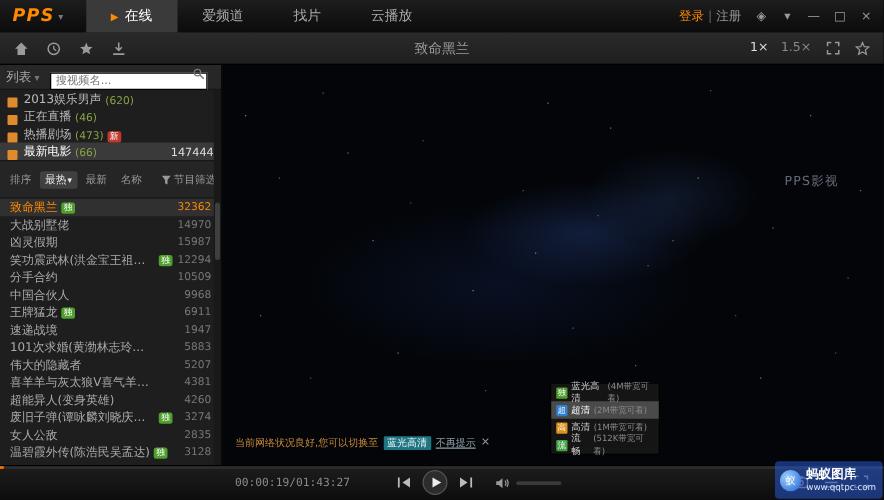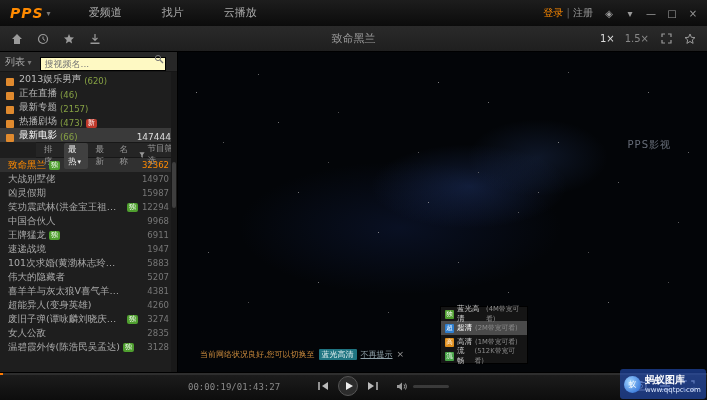--- a/index.html
+++ b/index.html
@@ -33,30 +33,30 @@
   .speed { font-size:10px; color:#888; cursor:pointer; }
   .speed.sel { color:#ddd; }
 
   
   .sidebar { position:absolute; top:52px; left:0; width:178px; bottom:28px;
     background:#1e1e1e; border-right:1px solid #000; overflow:hidden; }
   .search-row { height:20px; display:flex; align-items:center; padding:0 5px; background:#272727; border-bottom:1px solid #161616; }
   .list-label { font-size:10px; color:#aaa; cursor:pointer; }
   .list-label::after { content:" ▾"; font-size:8px; color:#777; }
   .search-wrap { position:relative; flex:1; margin-left:8px; margin-right:6px; }
-  .search-input { width:100%; height:14px; background:#fef9c3; border:1px solid #000;
+  .search-input { width:100%; height:14px; background:#ffffff; border:1px solid #000;
     color:#888; font-size:9px; padding:0 14px 0 4px; font-family:"DejaVu Sans",sans-serif; }
   .search-icon { position:absolute; right:2px; top:2px; }
   .cat-row { height:14px; display:flex; align-items:flex-end; padding:0 6px; font-size:9.5px; color:#bbb; cursor:pointer; }
   .cat-row.selected { background:#3a3a3a; color:#fff; }
   .cat-icon { width:8px; height:8px; background:#e08a2e; border-radius:1px; margin-right:5px; flex:none; }
   .cat-count { color:#86a144; margin-left:3px; font-size:8.5px; }
   .cat-badge { background:#c0392b; color:#fff; font-size:7px; padding:0 2px; border-radius:2px; margin-left:3px; line-height:9px; }
   .cat-total { margin-left:auto; color:#ddd; font-size:9px; }
-  .filter-row { height:16px; background:#252525; display:flex; align-items:flex-start; padding:0 4px; gap:3px; border-top:1px solid #171717; border-bottom:1px solid #171717;margin-left:36px; }
+  .filter-row { height:31px; background:#252525; display:flex; align-items:center; padding:0 4px; gap:3px; border-top:1px solid #171717; border-bottom:1px solid #171717; }
   .ftab { font-size:8.5px; color:#999; padding:1px 4px; cursor:pointer; border-radius:2px; }
   .ftab.active { background:#404040; color:#eee; }
   .ftab.active::after { content:"▾"; font-size:7px; margin-left:1px; }
   .filter-right { margin-left:auto; font-size:8.5px; color:#999; cursor:pointer; display:flex; align-items:center; gap:2px; }
   .movie-row { height:14px; display:flex; align-items:center; padding:0 8px 0 8px; font-size:9.5px; color:#aaa; cursor:pointer; }
   .movie-row.active { background:#303030; }
   .movie-row.active .m-name, .movie-row.active .m-count { color:#ff8a00; }
   .m-name { white-space:nowrap; overflow:hidden; text-overflow:ellipsis; max-width:116px; }
   .m-badge { background:#4f9f2f; color:#fff; font-size:7px; padding:0 2px; border-radius:2px; margin-left:3px; line-height:9px; flex:none; }
   .m-count { margin-left:auto; color:#777; font-size:8.5px; flex:none; }
@@ -74,21 +74,21 @@
     box-shadow: 18px 40px #aaa, 45px 90px #777, 80px 22px #888, 120px 140px #999,
       160px 60px #666, 200px 180px #aaa, 240px 100px #777, 280px 210px #888,
       310px 50px #999, 340px 160px #777, 380px 90px #aaa, 410px 200px #666,
       440px 130px #888, 470px 40px #999, 500px 170px #777, 30px 200px #888,
       70px 250px #666, 140px 230px #999, 210px 260px #777, 260px 30px #aaa,
       330px 240px #888, 390px 20px #777, 430px 250px #999, 490px 230px #666,
       510px 100px #888, 100px 70px #999, 150px 110px #666, 250px 150px #aaa,
       300px 120px #777, 360px 140px #888; }
   .pps-watermark { position:absolute; top:86px; right:36px; color:rgba(200,210,230,.5); font-size:10px; letter-spacing:1px; }
 
-  .net-notice { position:absolute; left:22px; bottom:12px; display:flex; align-items:flex-start; gap:4px; font-size:8px; color:#c8893c; }
+  .net-notice { position:absolute; left:10px; bottom:12px; display:flex; align-items:flex-start; gap:4px; font-size:8px; color:#c8893c; }
   .notice-action { background:#1f7582; color:#e8f4f4; padding:0 3px; line-height:11px; border-radius:1px; cursor:pointer; }
   .notice-dismiss { color:#8fa0a8; text-decoration:underline; cursor:pointer; }
   .notice-close { color:#999; cursor:pointer; font-size:9px; }
 
   .quality-menu { position:absolute; left:262px; bottom:8px; width:88px;
     background:rgba(22,22,22,.94); border:1px solid #000; }
   .q-row { height:14px; display:flex; align-items:center; padding:0 4px; gap:3px; font-size:7.5px; color:#ccc; cursor:pointer; }
   .q-row.selected { background:#4a4a4a; color:#fff; }
   .q-badge { width:9px; height:9px; line-height:9px; text-align:center; color:#fff; font-size:6.5px; border-radius:1px; flex:none; }
   .q-note { color:#8a8a8a; font-size:6.8px; }
@@ -124,20 +124,21 @@
 </style>
 </head>
 <body>
 
 <div class="app">
 
   <div class="titlebar">
     <span class="logo">PPS</span>
     <span class="logo-caret">▾</span>
     <div class="nav-tabs" id="nav-tabs">
+        <div class="nav-tab active">在线</div>
         <div class="nav-tab">爱频道</div>
         <div class="nav-tab">找片</div>
         <div class="nav-tab">云播放</div>
       </div>
     <div class="tb-right">
       <span class="login-box">
         <span class="login">登录</span>
         <span>|</span>
         <span class="reg">注册</span>
       </span>
@@ -212,25 +213,20 @@
           <span>2013娱乐男声</span>
           <span class="cat-count">(620)</span>
         </div>
         <div class="cat-row">
           <span class="cat-icon"></span>
           <span>正在直播</span>
           <span class="cat-count">(46)</span>
         </div>
         <div class="cat-row">
           <span class="cat-icon"></span>
-          <span>最新专题</span>
-          <span class="cat-count">(2157)</span>
-        </div>
-        <div class="cat-row">
-          <span class="cat-icon"></span>
           <span>热播剧场</span>
           <span class="cat-count">(473)</span>
           <span class="cat-badge">新</span>
         </div>
         <div class="cat-row selected">
           <span class="cat-icon"></span>
           <span>最新电影</span>
           <span class="cat-count">(66)</span>
           <span class="cat-total">147444</span>
         </div>
@@ -260,20 +256,24 @@
         <div class="movie-row">
           <span class="m-name">凶灵假期</span>
           <span class="m-count">15987</span>
         </div>
         <div class="movie-row">
           <span class="m-name">笑功震武林(洪金宝王祖蓝吴君如)</span>
           <span class="m-badge">独</span>
           <span class="m-count">12294</span>
         </div>
         <div class="movie-row">
+          <span class="m-name">分手合约</span>
+          <span class="m-count">10509</span>
+        </div>
+        <div class="movie-row">
           <span class="m-name">中国合伙人</span>
           <span class="m-count">9968</span>
         </div>
         <div class="movie-row">
           <span class="m-name">王牌猛龙</span>
           <span class="m-badge">独</span>
           <span class="m-count">6911</span>
         </div>
         <div class="movie-row">
           <span class="m-name">速递战境</span>

